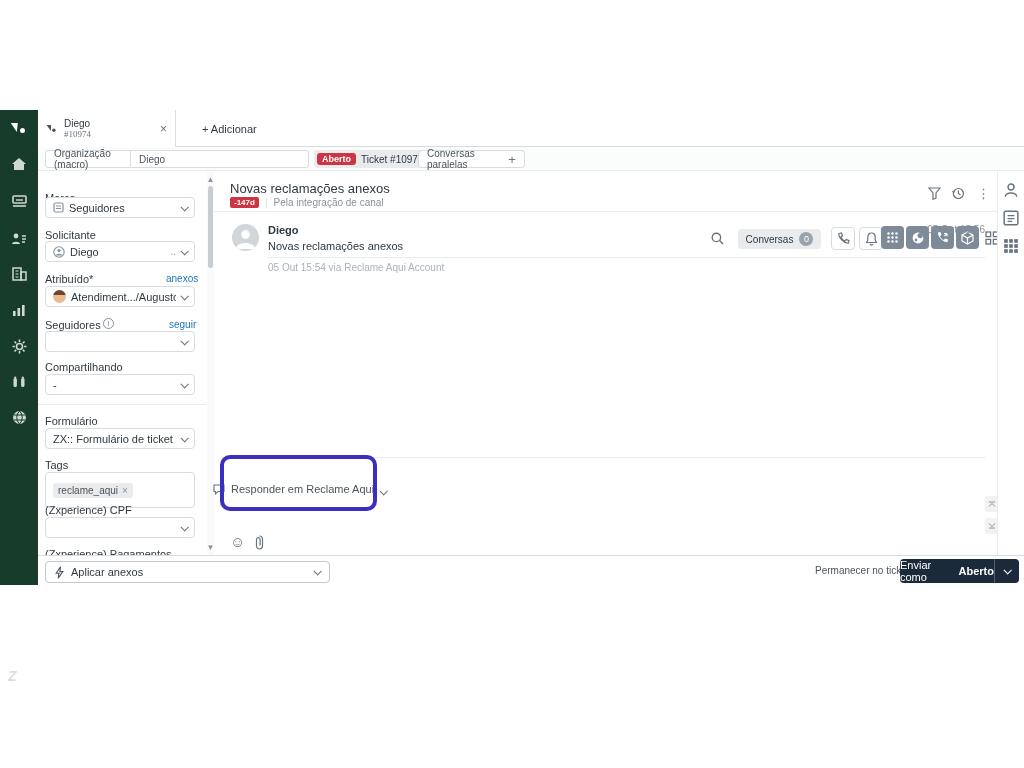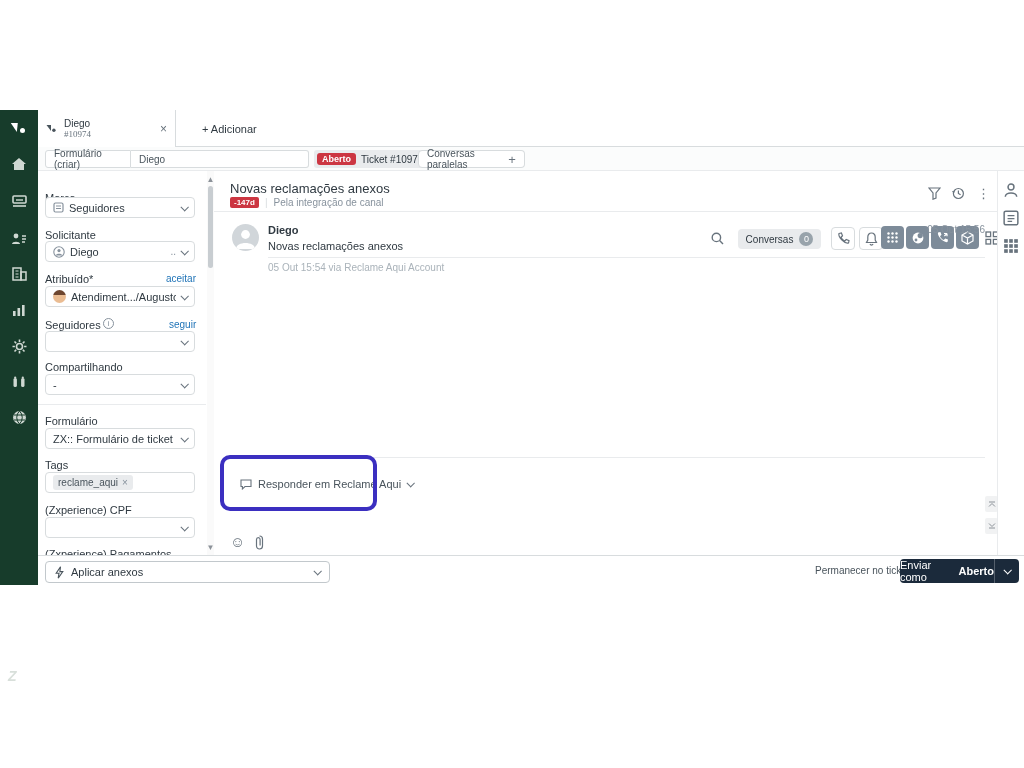--- a/index.html
+++ b/index.html
@@ -49,21 +49,21 @@
   .sb-thumb { position:absolute; left:208px; top:186px; width:5px; height:82px; background:#c8cdd1; border-radius:3px; }
   .sb-arrow { position:absolute; left:206px; width:9px; height:9px; color:#8c9299; font-size:8px; line-height:9px; text-align:center; }
 
   
   .main-head-title { position:absolute; left:230px; top:181px; font-size:13px; color:#2f3941; }
   .age-badge { background:#cc3642; color:#fff; font-size:8px; font-weight:bold; border-radius:2px; padding:1px 4px; }
   .via-row { position:absolute; left:230px; top:197px; display:flex; align-items:center; gap:6px; font-size:10px; color:#87929d; }
   .hicon { position:absolute; color:#68737d; cursor:pointer; }
   .msg-avatar { position:absolute; left:232px; top:224px; width:27px; height:27px; border-radius:50%; background:#d1d6da; overflow:hidden; }
   .composer-hr { position:absolute; left:228px; top:457px; width:757px; height:1px; background:#e9ebed; }
-  .channel-sel { position:absolute; left:240px; top:473px; height:22px; display:flex; align-items:center; gap:6px; font-size:11px; color:#49545c; cursor:pointer; }
+  .channel-sel { position:absolute; left:213px; top:473px; height:22px; display:flex; align-items:flex-end; gap:6px; font-size:11px; color:#49545c; cursor:pointer; }
   .highlight { position:absolute; left:220px; top:455px; width:157px; height:56px; border:4px solid #3b2fc0; border-radius:10px; pointer-events:none; }
   .mini-sb { position:absolute; left:985px; width:13px; height:16px; background:#f1f2f3; border-radius:2px; display:flex; align-items:center; justify-content:center; cursor:pointer; }
 
   
   .rrail { position:absolute; left:997px; top:171px; width:27px; height:384px; background:#fff; border-left:1px solid #e9ebed; }
   .rr-icn { position:absolute; left:1003px; width:16px; height:16px; color:#68737d; cursor:pointer; }
 
   
   .footer { position:absolute; left:38px; top:555px; width:986px; height:30px; background:#fff; border-top:1px solid #d8dcde; }
   .macro { position:absolute; left:7px; top:5px; width:285px; height:22px; border:1px solid #c2c8cc; border-radius:4px; display:flex; align-items:center; gap:7px; padding:0 9px; font-size:11px; color:#2f3941; cursor:pointer; }
@@ -224,21 +224,21 @@
       </svg>
 
     <div class="helpcirc" style="left:967px;top:120px">
         <span>?</span>
       </div>
 
   </div>
 
   <div class="toolbar">
     <div class="tb-box" style="left:7px;width:86px;border-radius:3px 0 0 3px">
-      <span>Formulário (criar)</span>
+      <span>Organização (macro)</span>
     </div>
     <div class="tb-box" style="left:93px;width:178px;border-left:none;border-radius:0 3px 3px 0">
       <span>Diego</span>
     </div>
     <div class="ticket-pill" style="left:276px">
       <span class="badge-red">Aberto</span>
       <span>Ticket #10974</span>
     </div>
     <div class="tb-box" style="left:380px;width:90px;border-radius:4px 0 0 4px;justify-content:center">
       <span>Conversas paralelas</span>
@@ -266,21 +266,21 @@
         <circle cx="6" cy="6" r="5.2" fill="none" stroke="#87929d" stroke-width="1.1"></circle>
         <circle cx="6" cy="4.6" r="1.6" fill="#87929d"></circle>
         <path d="M2.8 9.6 c0-2.6 6.4-2.6 6.4 0" fill="#87929d"></path>
       </svg>
     <span>Diego</span>
     <span style="margin-left:auto;color:#87929d;font-size:10px">..</span>
     <span class="chev"></span>
   </div>
 
   <div class="flabel" style="left:45px;top:273px">Atribuído*</div>
-  <div class="flink" style="left:166px;top:273px">aceitar</div>
+  <div class="flink" style="left:166px;top:273px">anexos</div>
   <div class="fctrl" style="left:45px;top:286px">
     <span class="mini-ava"></span>
     <span style="white-space:nowrap;overflow:hidden">Atendiment.../Augusto Ba...</span>
     <span class="chev ml"></span>
   </div>
 
   <div class="flabel" style="left:45px;top:319px">Seguidores</div>
   <div class="abs" style="left:103px;top:318px;width:11px;height:11px;border:1px solid #87929d;border-radius:50%;color:#87929d;font-size:8px;display:flex;align-items:center;justify-content:center">
       <span>i</span>
     </div>
@@ -297,21 +297,21 @@
 
   <div class="divider-h" style="left:38px;top:404px;width:168px"></div>
 
   <div class="flabel" style="left:45px;top:415px">Formulário</div>
   <div class="fctrl" style="left:45px;top:428px">
     <span style="white-space:nowrap;overflow:hidden">ZX:: Formulário de ticket padr...</span>
     <span class="chev ml"></span>
   </div>
 
   <div class="flabel" style="left:45px;top:459px">Tags</div>
-  <div class="fctrl" style="left:45px;top:472px;height:21px">
+  <div class="fctrl" style="left:45px;top:472px;height:36px">
     <span class="tagpill">
       <span>reclame_aqui</span>
       <span style="color:#87929d">×</span>
     </span>
   </div>
 
   <div class="flabel" style="left:45px;top:504px">(Zxperience) CPF</div>
   <div class="fctrl" style="left:45px;top:517px">
     <span class="chev ml"></span>
   </div>

